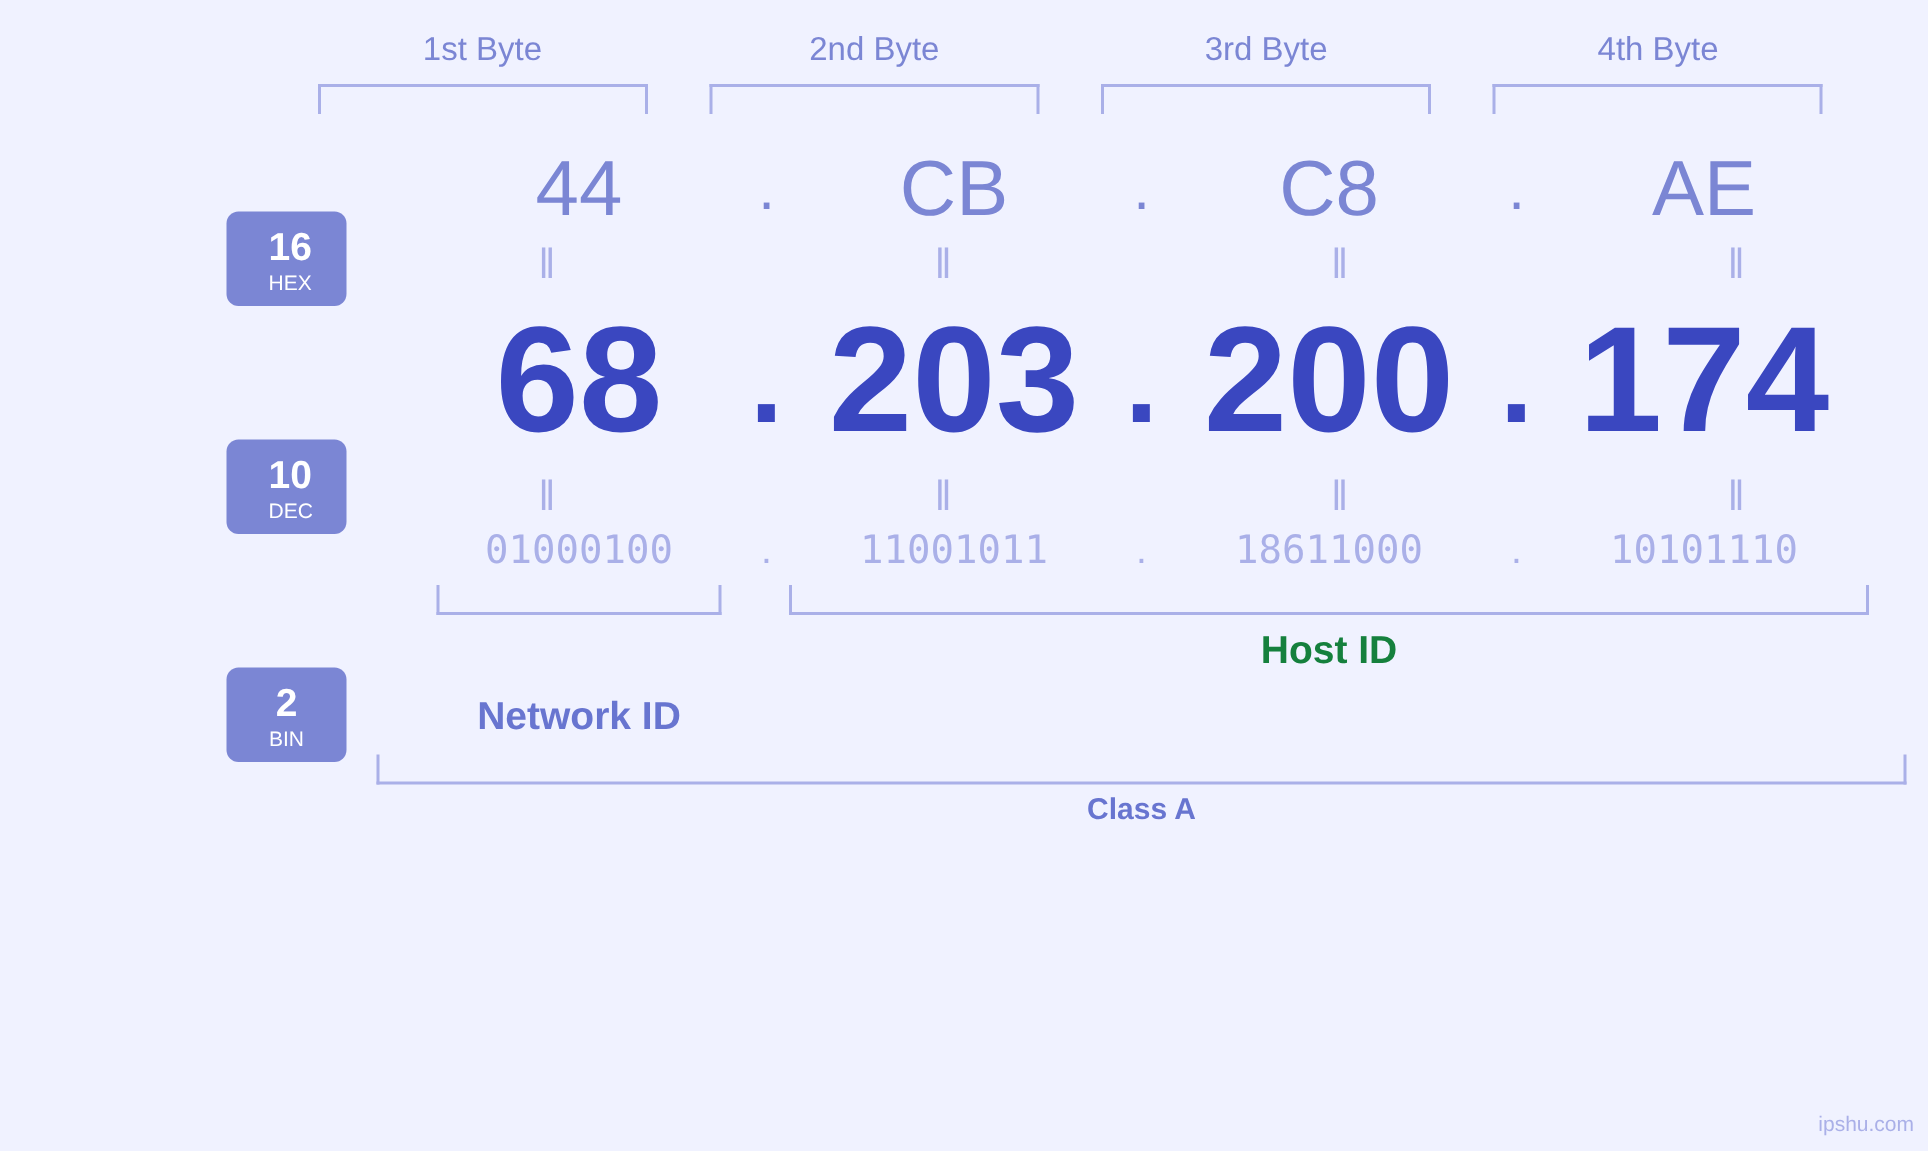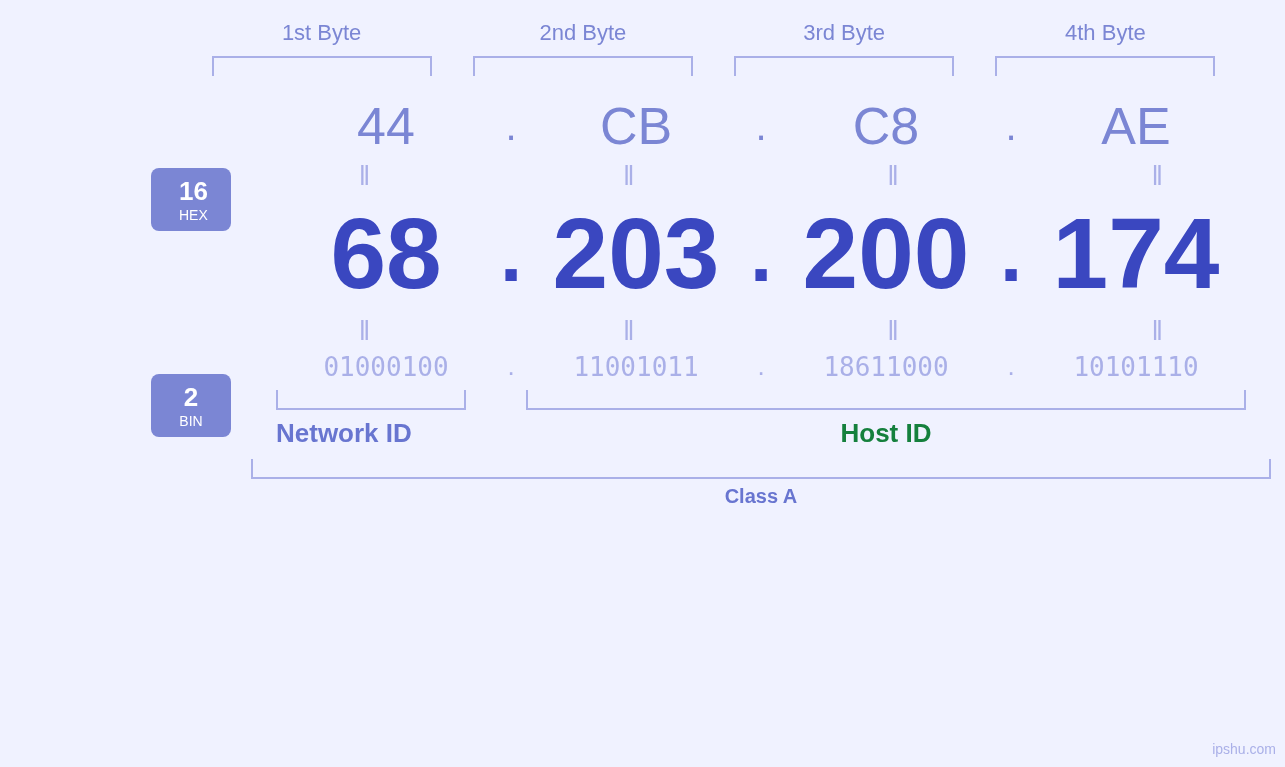--- a/index.html
+++ b/index.html
@@ -246,20 +246,24 @@
     <div class="bracket-top"></div>
     <div class="bracket-top"></div>
   </div>
 
   <div class="rows-area">
 
     <div class="left-labels">
       <div class="base-badge">
         <span class="base-num">16</span>
         <span class="base-label">HEX</span>
+      </div>
+      <div class="base-badge">
+        <span class="base-num">10</span>
+        <span class="base-label">DEC</span>
       </div>
       <div class="base-badge">
         <span class="base-num">2</span>
         <span class="base-label">BIN</span>
       </div>
     </div>
 
     <div class="ip-display">
 
       <div class="ip-row">
@@ -307,21 +311,21 @@
         <div class="bin-dot">.</div>
         <div class="value-cell bin-val">11001011</div>
         <div class="bin-dot">.</div>
         <div class="value-cell bin-val">18611000</div>
         <div class="bin-dot">.</div>
         <div class="value-cell bin-val">10101110</div>
       </div>
 
       <div style="display:flex; width:100%; margin-top: 8px; align-items:flex-start; justify-content:center;">
 
-        <div style="display:flex; flex-direction:column; width:220px;">
+        <div style="display:flex; flex-direction:column; align-items:center; width:220px;gap:44px;">
           <div class="bracket-bottom-net"></div>
           <div class="label-network-id">Network ID</div>
         </div>
 
         <div style="width:30px;"></div>
 
         <div style="display:flex; flex-direction:column; align-items:center;">
           <div style="width:720px; height:20px; border-bottom: 2px solid #aab0e8; border-left: 2px solid #aab0e8; border-right: 2px solid #aab0e8;"></div>
           <div class="label-host-id">Host ID</div>
         </div>

